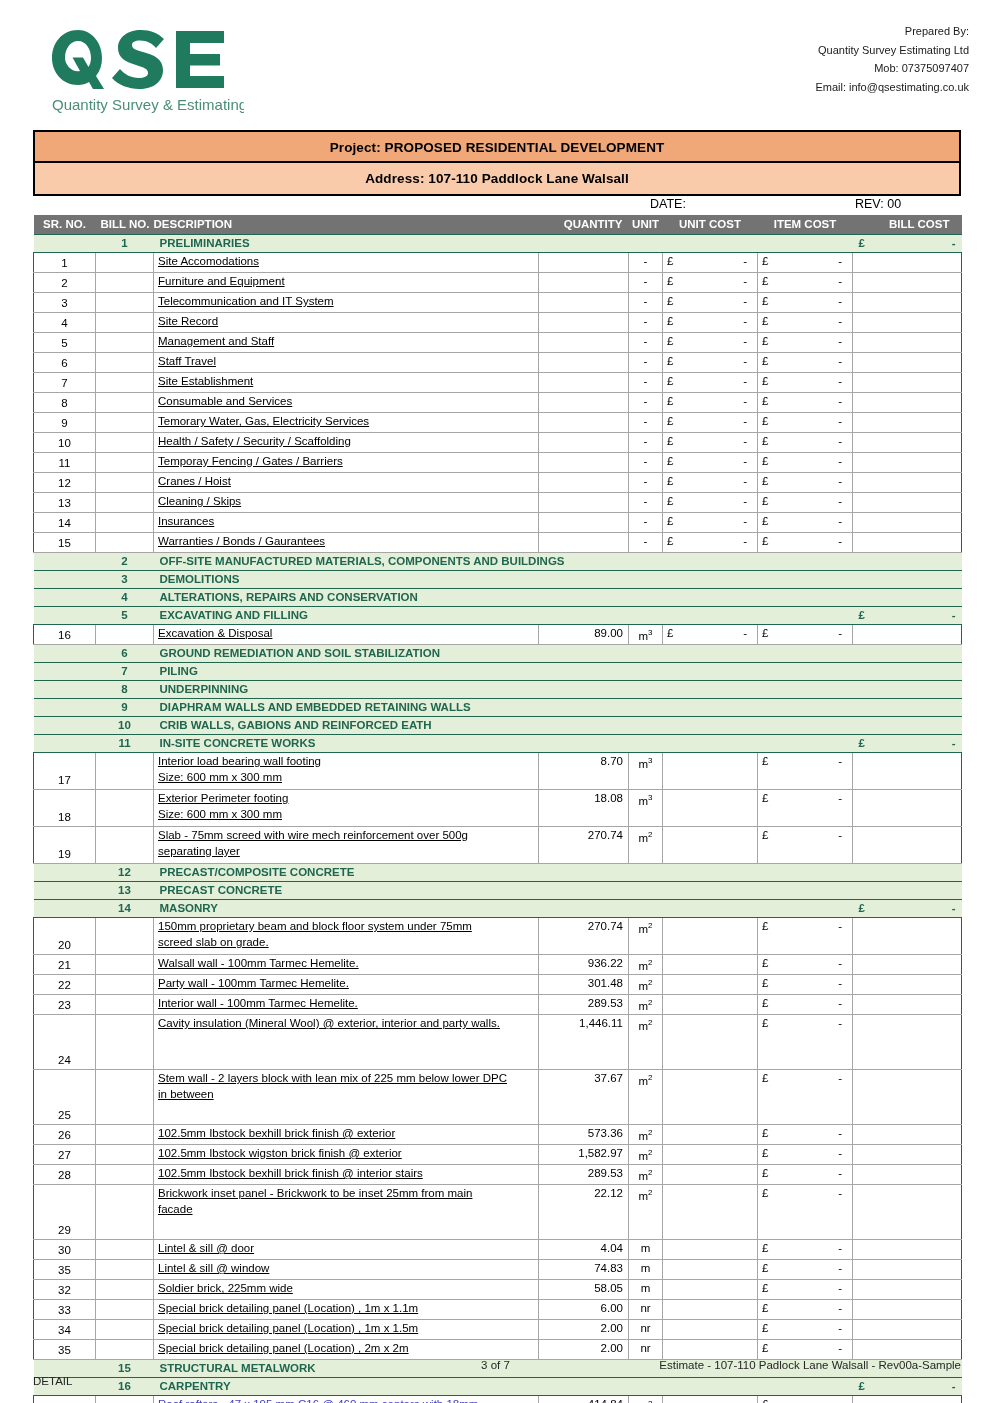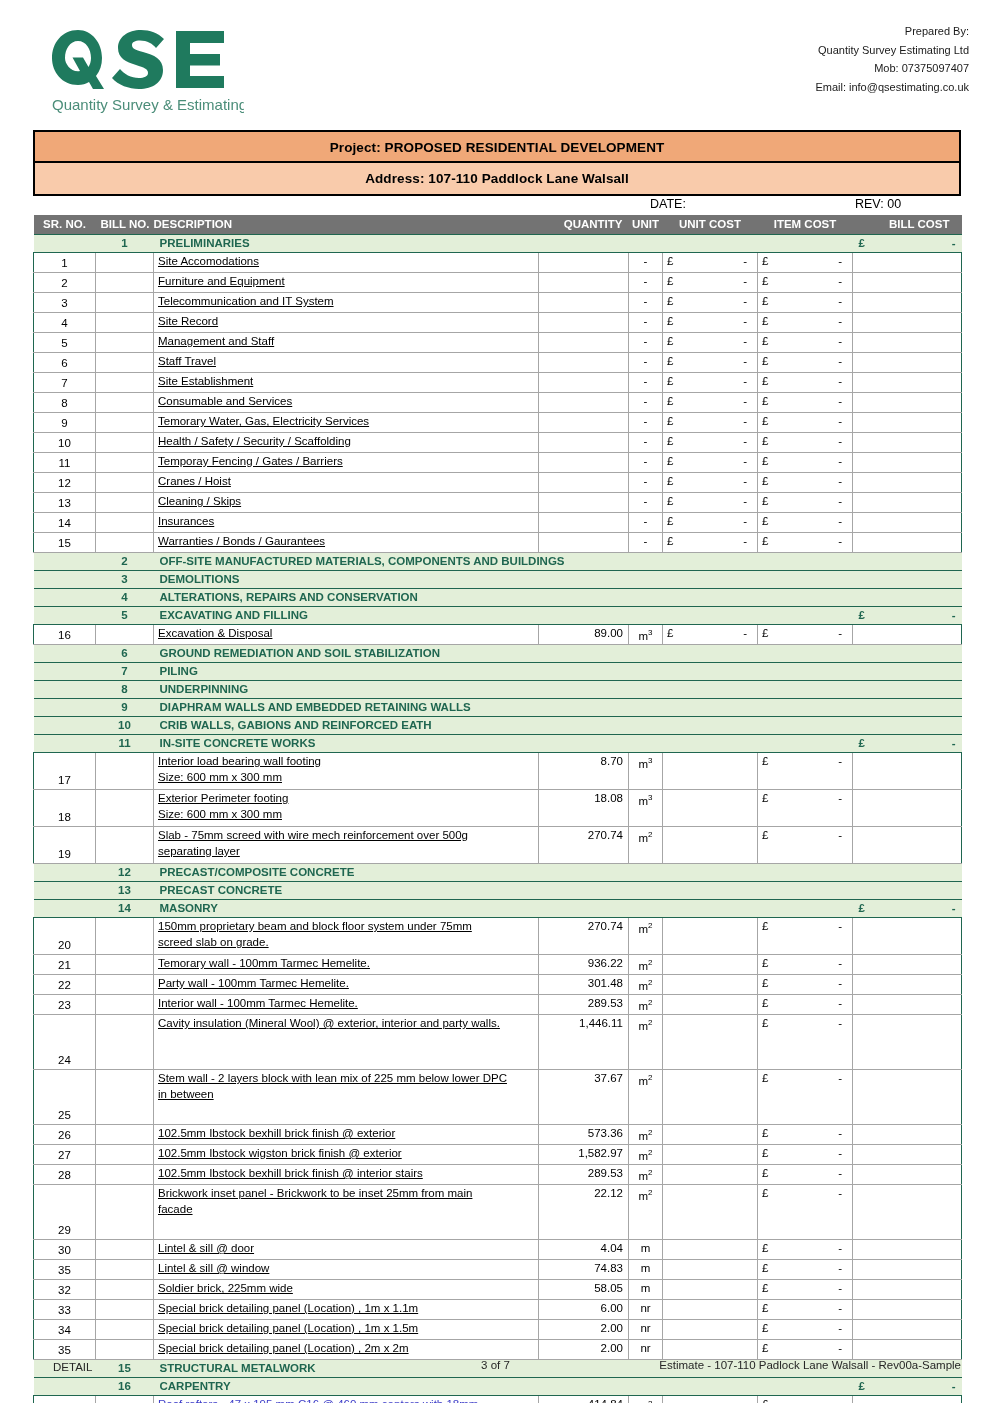--- a/index.html
+++ b/index.html
@@ -208,21 +208,21 @@
   
   .page-footer {
     position: absolute;
     left: 0;
     right: 0;
     bottom: 24px;
     height: 20px;
     font-size: 11.5px;
     color: #262626;
   }
-  .footer-left  { position: absolute; left: 33px; top: 2px; margin-left: 20px; }
+  .footer-left  { position: absolute; left: 33px; top: 16px; }
   .footer-mid   { position: absolute; left: 0; right: 0; text-align: center; top: 0; }
   .footer-right { position: absolute; right: 30px; top: 0; }
 </style>
 </head>
 <body>
 
 <div class="page-header">
 
   <div class="logo-block">
     <svg class="logo-svg" width="200" height="92" viewBox="0 0 200 92">
@@ -770,21 +770,21 @@
         <td class="cell-cost">
           <span class="cur">£</span>
           <span class="val">-</span>
         </td>
         <td class="cell-billc"></td>
       </tr>
       <tr class="item-row">
         <td class="cell-sr" style="height:18px">21</td>
         <td class="cell-bill"></td>
         <td class="cell-desc">
-          <span class="desc-line">Temorary wall - 100mm Tarmec Hemelite.</span>
+          <span class="desc-line">Walsall wall - 100mm Tarmec Hemelite.</span>
         </td>
         <td class="cell-qty">936.22</td>
         <td class="cell-unit">m<span class="unit-sup">2</span></td>
         <td class="cell-cost"></td>
         <td class="cell-cost">
           <span class="cur">£</span>
           <span class="val">-</span>
         </td>
         <td class="cell-billc"></td>
       </tr>

